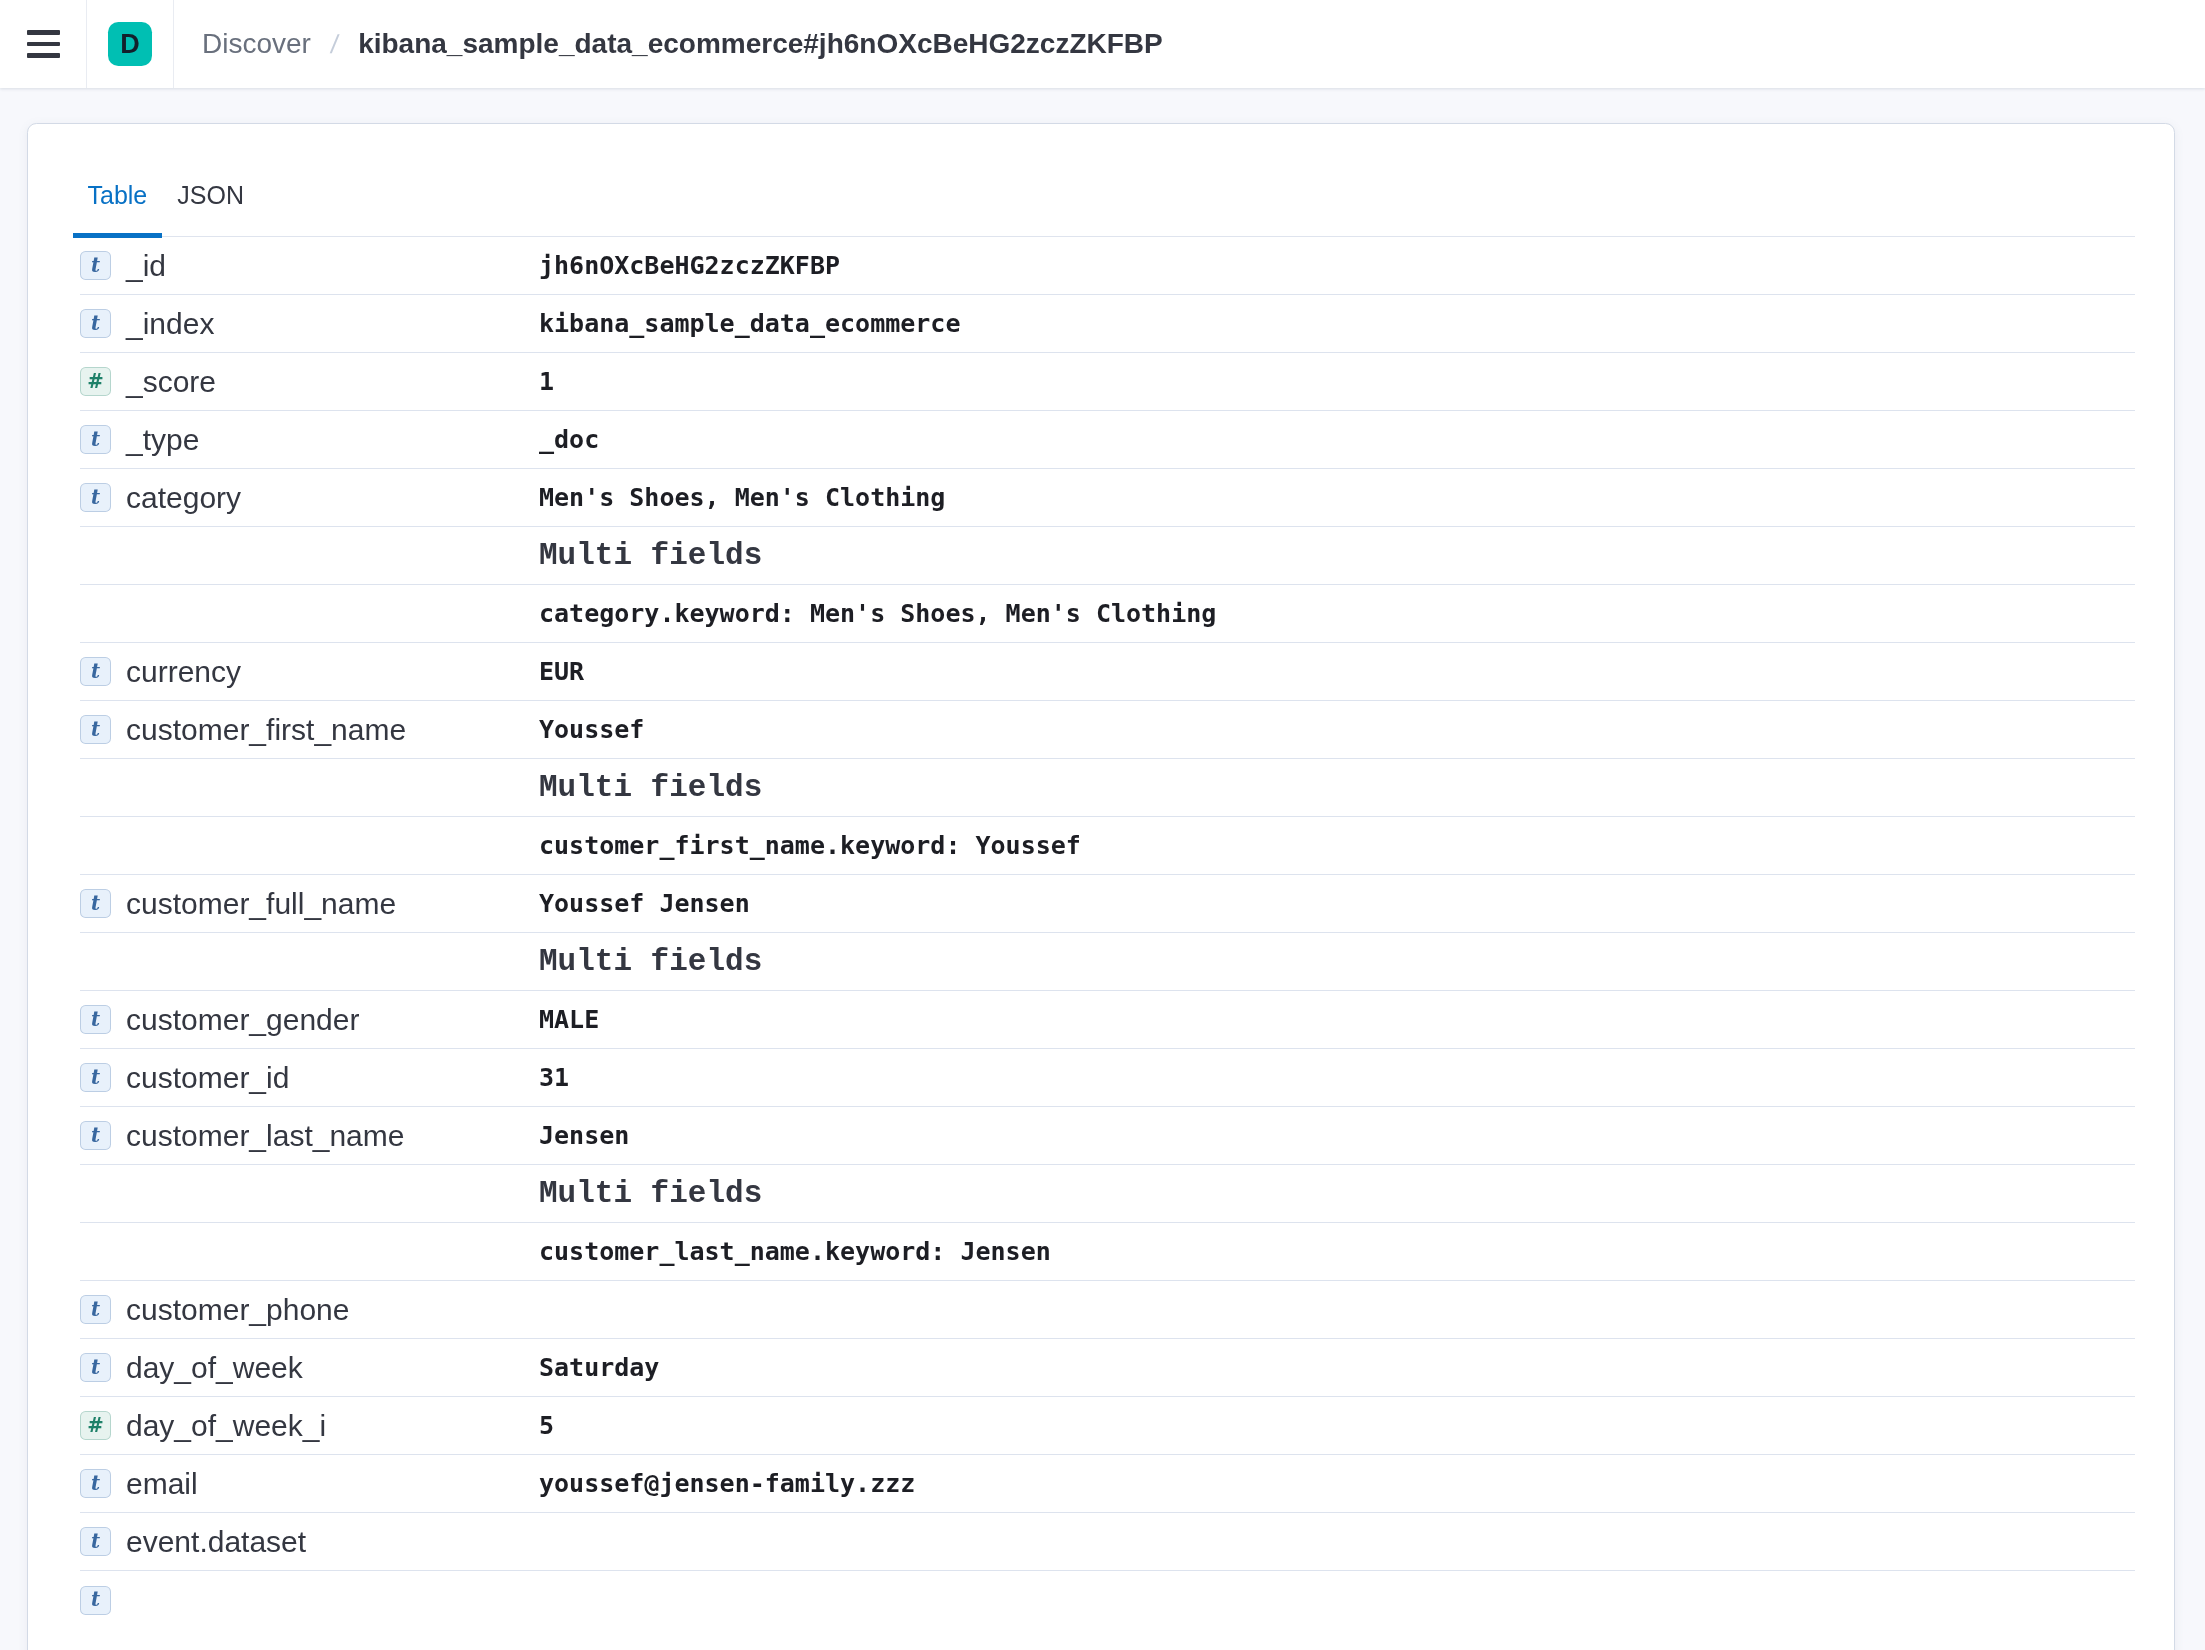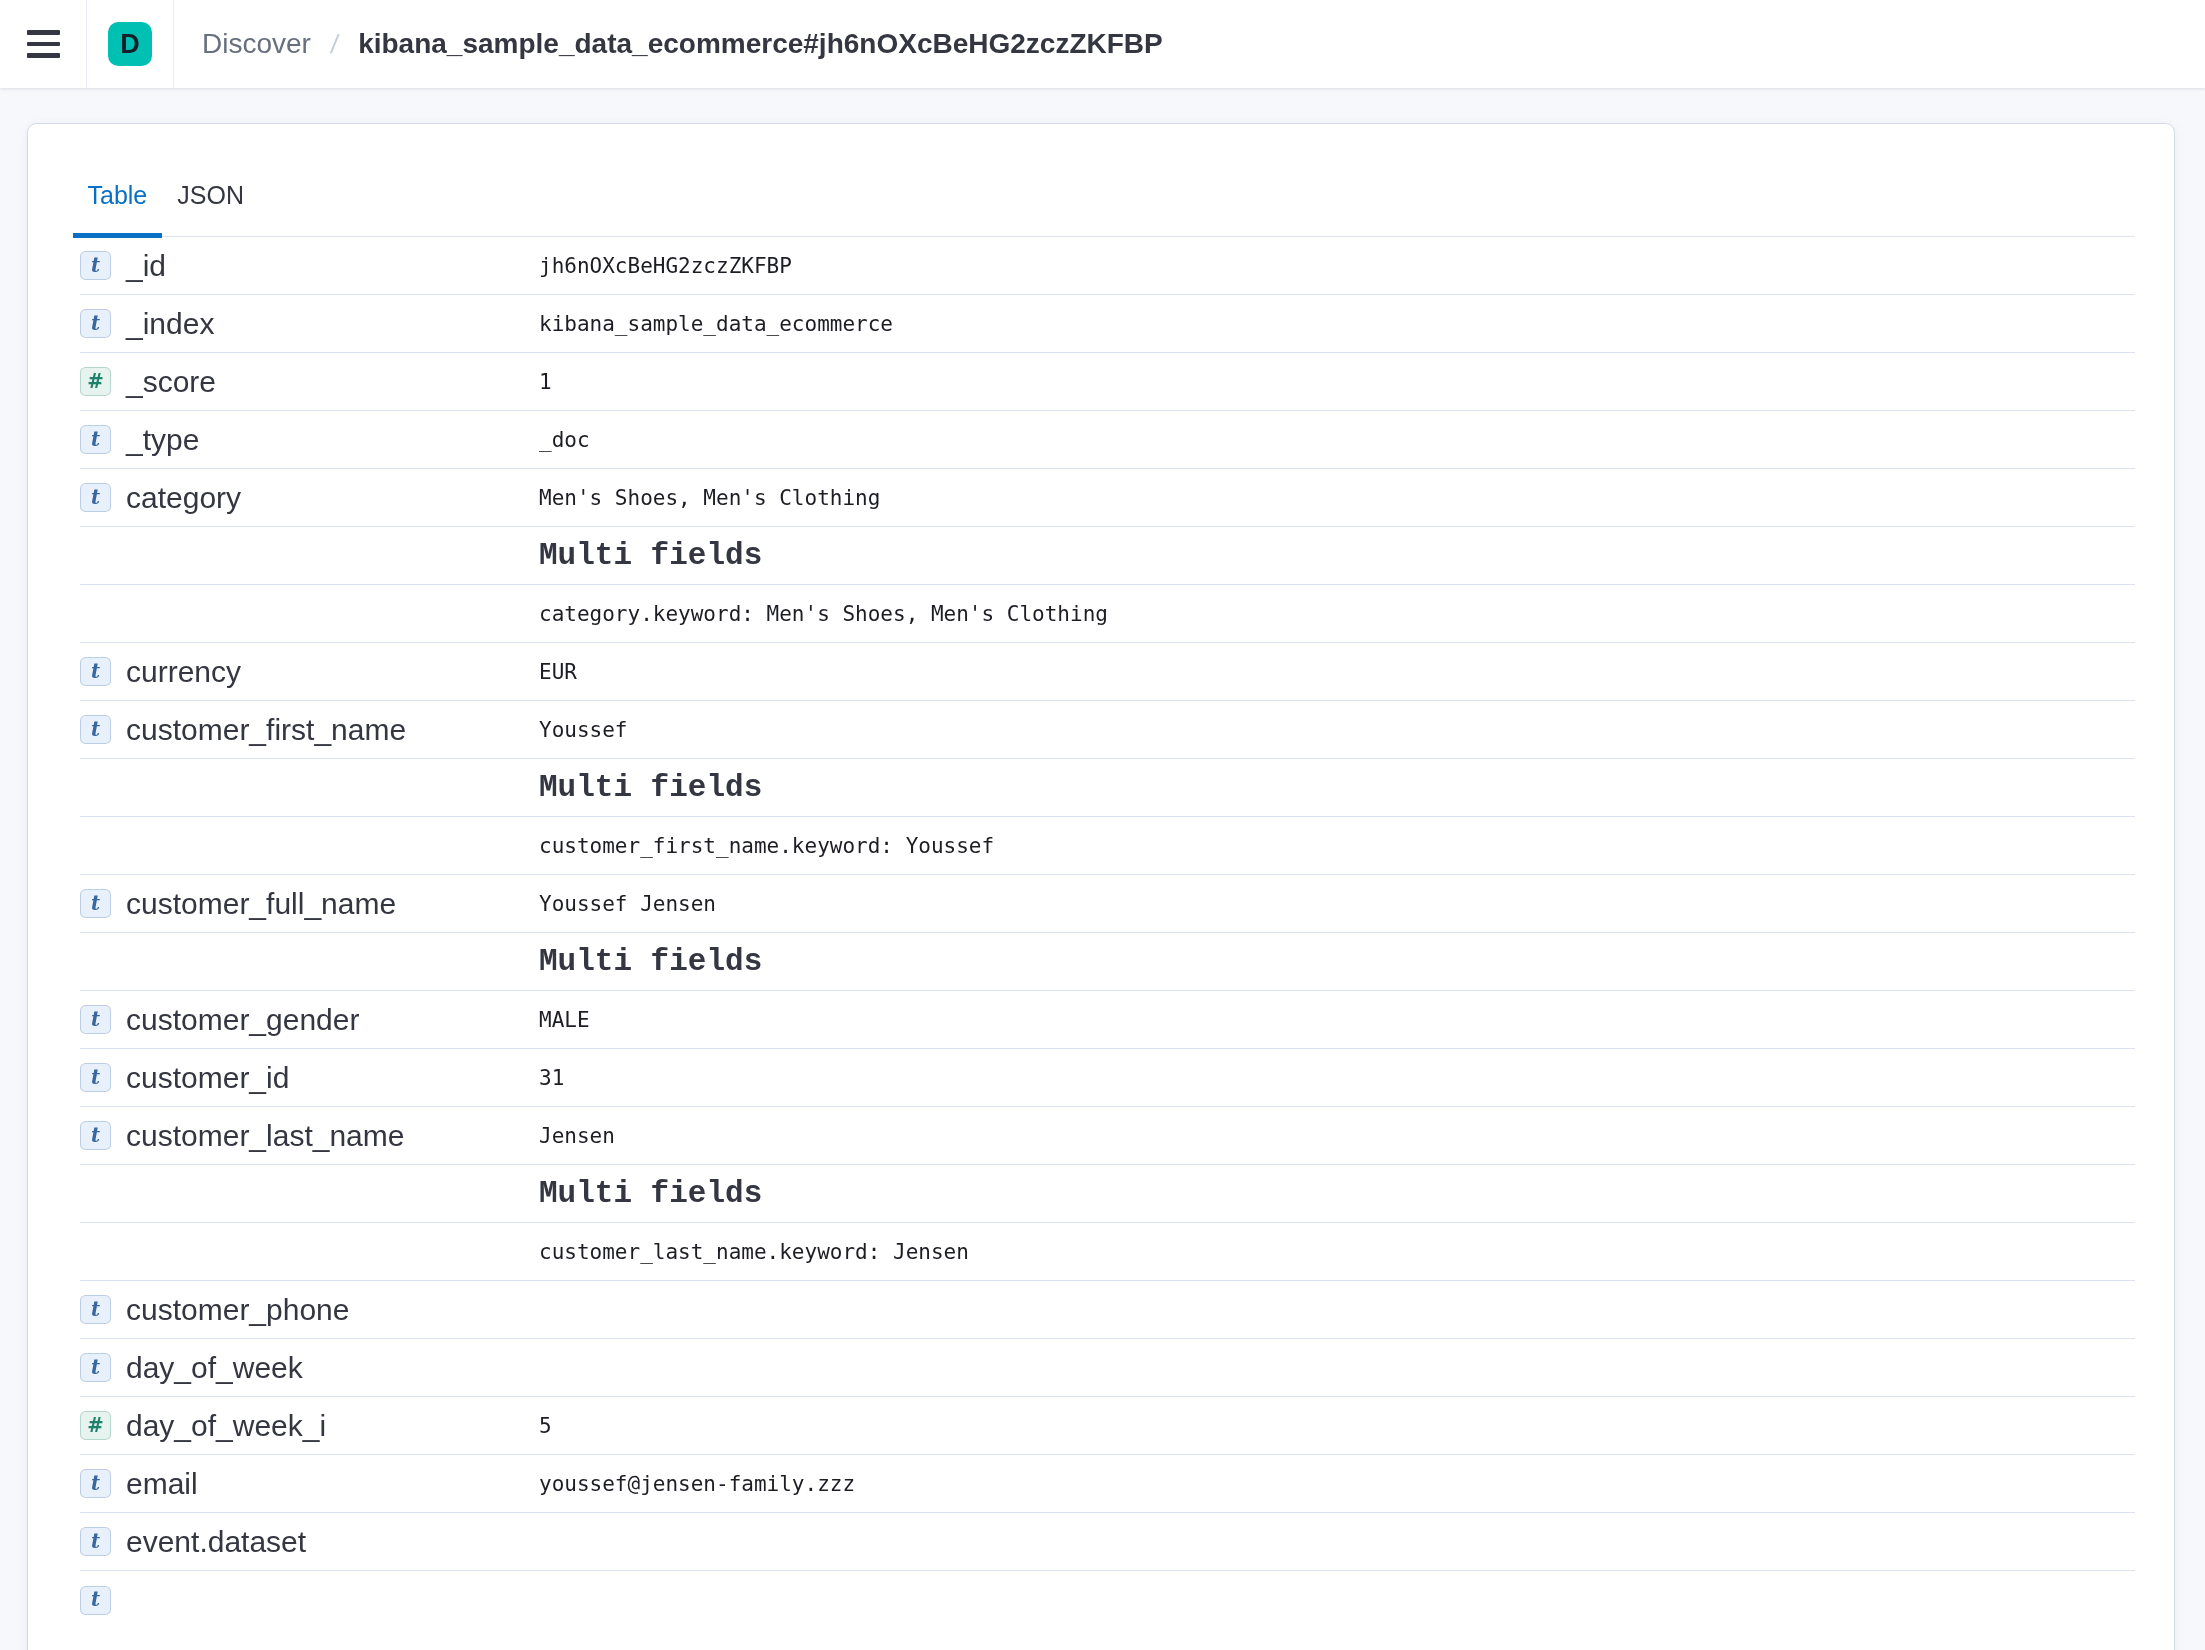--- a/index.html
+++ b/index.html
@@ -145,23 +145,24 @@
   .row-name {
     flex: 0 0 413px;
     font-family: Liberation Sans, sans-serif;
     font-size: 30px;
     color: var(--text-dark);
     white-space: nowrap;
   }
   .row-value {
     flex: 1 1 auto;
     font-family: "DejaVu Sans Mono", "Liberation Mono", monospace;
-    font-size: 21px;
+    font-size: 25px;
     color: var(--value-dark);
     white-space: nowrap;
+    font-weight: bold;
   }
   .row-value.multi-label {
     font-family: Liberation Mono, monospace;
     font-size: 31px;
     font-weight: 700;
     color: var(--text-dark);
   }
 </style>
 </head>
 <body>
@@ -281,20 +282,21 @@
     <span class="row-value">customer_last_name.keyword: Jensen</span>
   </div>
       <div class="row">
     <span class="row-icon icon-t">t</span>
     <span class="row-name">customer_phone</span>
     <span class="row-value"></span>
   </div>
       <div class="row">
     <span class="row-icon icon-t">t</span>
     <span class="row-name">day_of_week</span>
+    <span class="row-value">Saturday</span>
   </div>
       <div class="row">
     <span class="row-icon icon-num">#</span>
     <span class="row-name">day_of_week_i</span>
     <span class="row-value">5</span>
   </div>
       <div class="row">
     <span class="row-icon icon-t">t</span>
     <span class="row-name">email</span>
     <span class="row-value">youssef@jensen-family.zzz</span>

